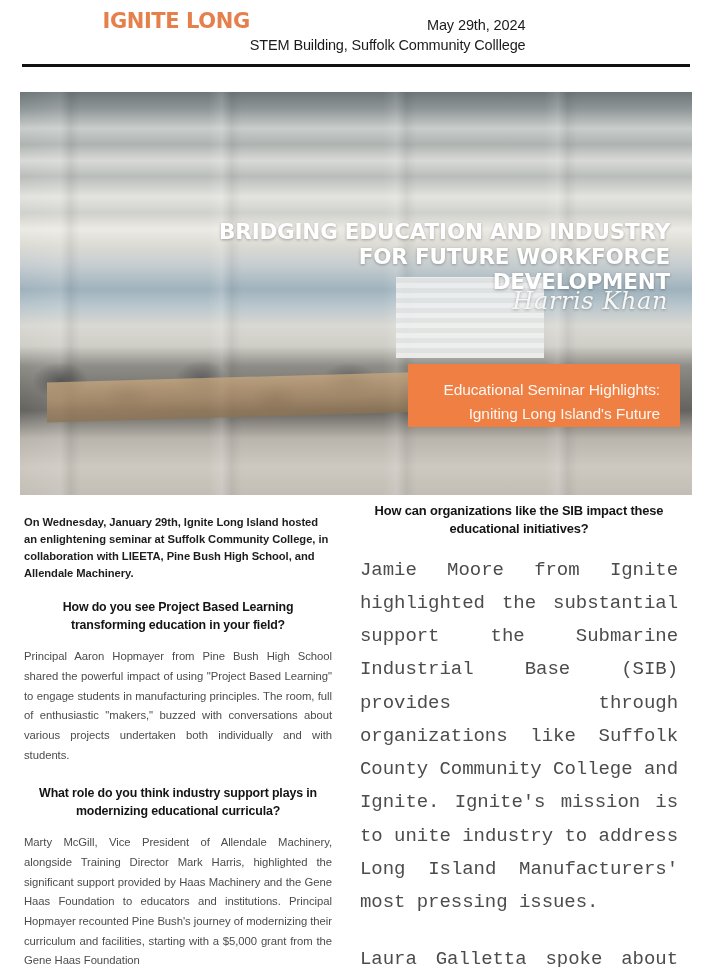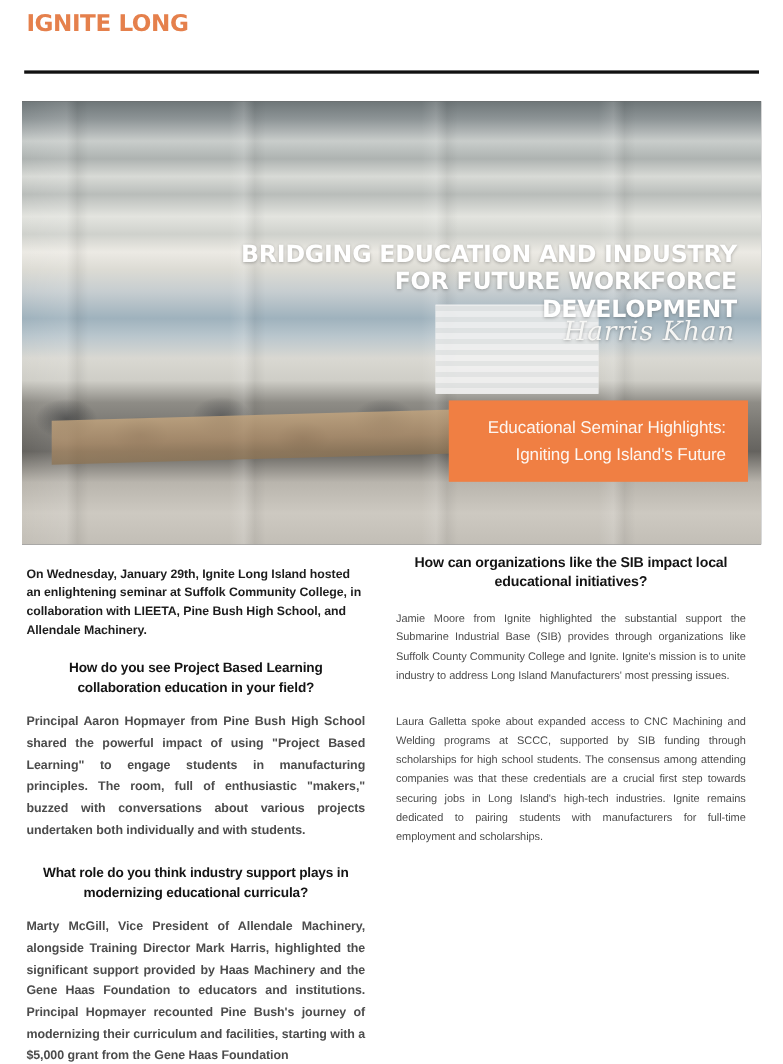--- a/index.html
+++ b/index.html
@@ -21,21 +21,21 @@
 
   
   .header {
     position: absolute;
     left: 0; top: 0;
     width: 626px;
     height: 72px;
     padding: 8px 22px 0 24px;
     display: flex;
     align-items: flex-start;
-    justify-content: flex-start;
+    justify-content: center;
   }
 
   .brand {
     font-family: "DejaVu Sans", sans-serif;
     font-weight: bold;
     font-size: 21px;
     line-height: 1.08;
     letter-spacing: -0.4px;
     color: #E5804C;
     text-transform: uppercase;
@@ -68,21 +68,21 @@
     background: #111111;
   }
 
   
   .hero {
     position: absolute;
     left: 20px; top: 92px;
     width: 672px;
     height: 403px;
     overflow: hidden;
-    background: #404040;
+    background: #000000;
   }
 
   .hero-photo {
     position: absolute;
     inset: 0;
     background:
       
       linear-gradient(180deg, #6e7678 0%, #8d9496 4%, #c9cdcb 9%, #aeb3b1 13%,
                       #d8dad6 17%, #b9bdba 21%, #e3e4df 26%, #cfd1cc 30%,
                       #eceae4 34%, #dcdbd4 38%,
@@ -193,21 +193,21 @@
     color: #f6f6f4;
     letter-spacing: 0.6px;
     text-shadow: 0 1px 3px rgba(0,0,0,0.28);
   }
 
   .hero-callout {
     position: absolute;
     right: 12px;
     top: 272px;
     width: 272px;
-    padding: 14px 20px 12px 18px;
+    padding: 14px 20px 1px 18px;
     background: #F07F43;
     text-align: right;
     font-size: 15.5px;
     line-height: 1.55;
     color: #fdf6f1;
     letter-spacing: -0.1px;
   }
 
   
   .columns {
@@ -240,59 +240,63 @@
     letter-spacing: -0.15px;
   }
   .col-left .q  { font-size: 12.4px; line-height: 1.42; margin-bottom: 13px; }
   .col-right .q { font-size: 12.9px; line-height: 1.42; margin-bottom: 15px; }
 
   .p {
     text-align: justify;
     color: #4c4c4c;
     letter-spacing: -0.05px;
   }
-  .col-left .p  { font-size: 11.3px; line-height: 1.74; margin-bottom: 20px; font-weight: bold; }
-  .col-right .p { font-size: 10px; line-height: 1.75; margin-bottom: 24px; }
+  .col-left .p  { font-size: 11.3px; line-height: 1.74; margin-bottom: 20px; }
+  .col-right .p { font-size: 19px; line-height: 1.75; margin-bottom: 24px; font-family: Liberation Mono, monospace; }
 
   .p:last-child { margin-bottom: 0; }
 </style>
 </head>
 <body>
 
 <div class="page">
 
   <div class="header">
     <div class="brand">
       <span>IGNITE LONG</span>
+    </div>
+    <div class="meta">
+      <div class="meta-date">May 29th, 2024</div>
+      <div class="meta-venue">STEM Building, Suffolk Community Colllege</div>
     </div>
   </div>
   <div class="rule"></div>
 
   <div class="hero">
     <div class="hero-photo" aria-label="Seminar attendees seated at long tables in the Suffolk Community College STEM Building atrium while a speaker presents">
       <div class="hero-banner"></div>
       <div class="hero-crowd"></div>
       <div class="hero-tables"></div>
     </div>
     <div class="hero-title">BRIDGING EDUCATION AND INDUSTRY FOR FUTURE WORKFORCE DEVELOPMENT</div>
     <div class="hero-author">Harris Khan</div>
     <div class="hero-callout">Educational Seminar Highlights: Igniting Long Island's Future</div>
   </div>
 
   <div class="columns">
 
     <div class="col col-left">
       <div class="intro">On Wednesday, January 29th, Ignite Long Island hosted an enlightening seminar at Suffolk Community College, in collaboration with LIEETA, Pine Bush High School, and Allendale Machinery.</div>
-      <div class="q">How do you see Project Based Learning collaboration education in your field?</div>
+      <div class="q">How do you see Project Based Learning transforming education in your field?</div>
       <div class="p">Principal Aaron Hopmayer from Pine Bush High School shared the powerful impact of using "Project Based Learning" to engage students in manufacturing principles. The room, full of enthusiastic "makers," buzzed with conversations about various projects undertaken both individually and with students.</div>
       <div class="q">What role do you think industry support plays in modernizing educational curricula?</div>
       <div class="p">Marty McGill, Vice President of Allendale Machinery, alongside Training Director Mark Harris, highlighted the significant support provided by Haas Machinery and the Gene Haas Foundation to educators and institutions. Principal Hopmayer recounted Pine Bush's journey of modernizing their curriculum and facilities, starting with a $5,000 grant from the Gene Haas Foundation</div>
     </div>
 
     <div class="col col-right">
-      <div class="q">How can organizations like the SIB impact local educational initiatives?</div>
+      <div class="q">How can organizations like the SIB impact these educational initiatives?</div>
       <div class="p">Jamie Moore from Ignite highlighted the substantial support the Submarine Industrial Base (SIB) provides through organizations like Suffolk County Community College and Ignite. Ignite's mission is to unite industry to address Long Island Manufacturers' most pressing issues.</div>
       <div class="p">Laura Galletta spoke about expanded access to CNC Machining and Welding programs at SCCC, supported by SIB funding through scholarships for high school students. The consensus among attending companies was that these credentials are a crucial first step towards securing jobs in Long Island's high-tech industries. Ignite remains dedicated to pairing students with manufacturers for full-time employment and scholarships.</div>
     </div>
 
   </div>
 
 </div>
 
 </body></html>

